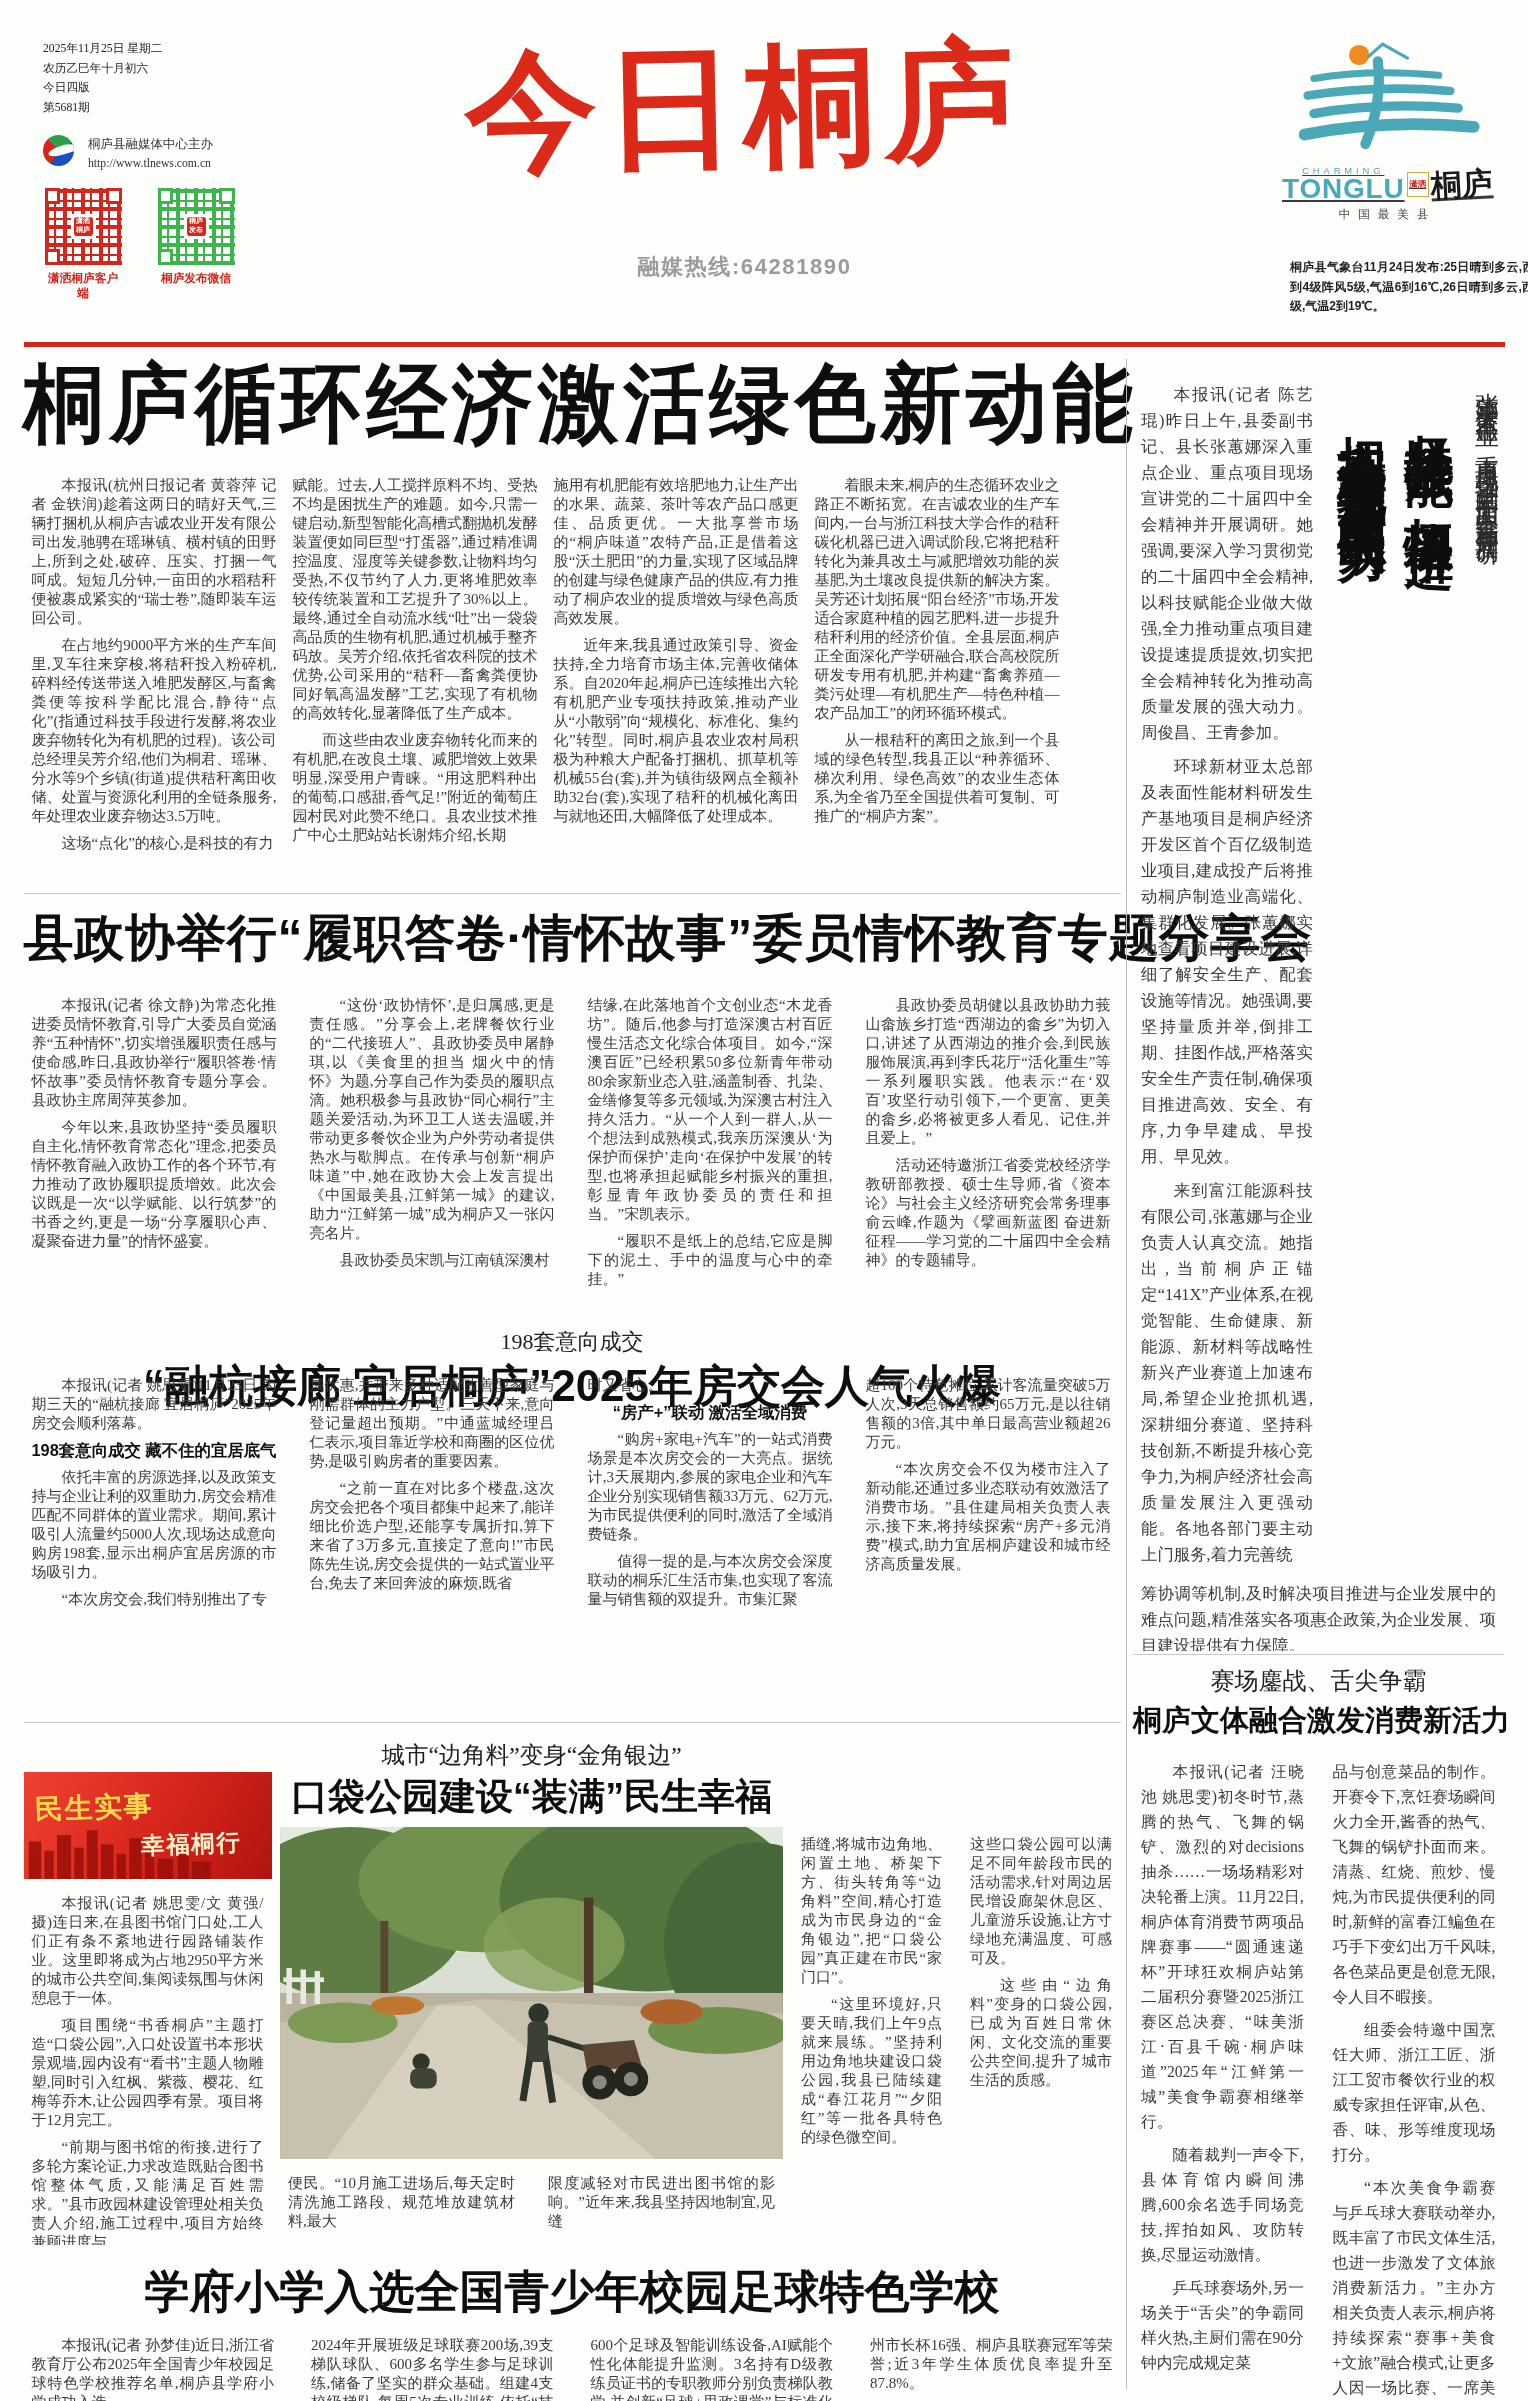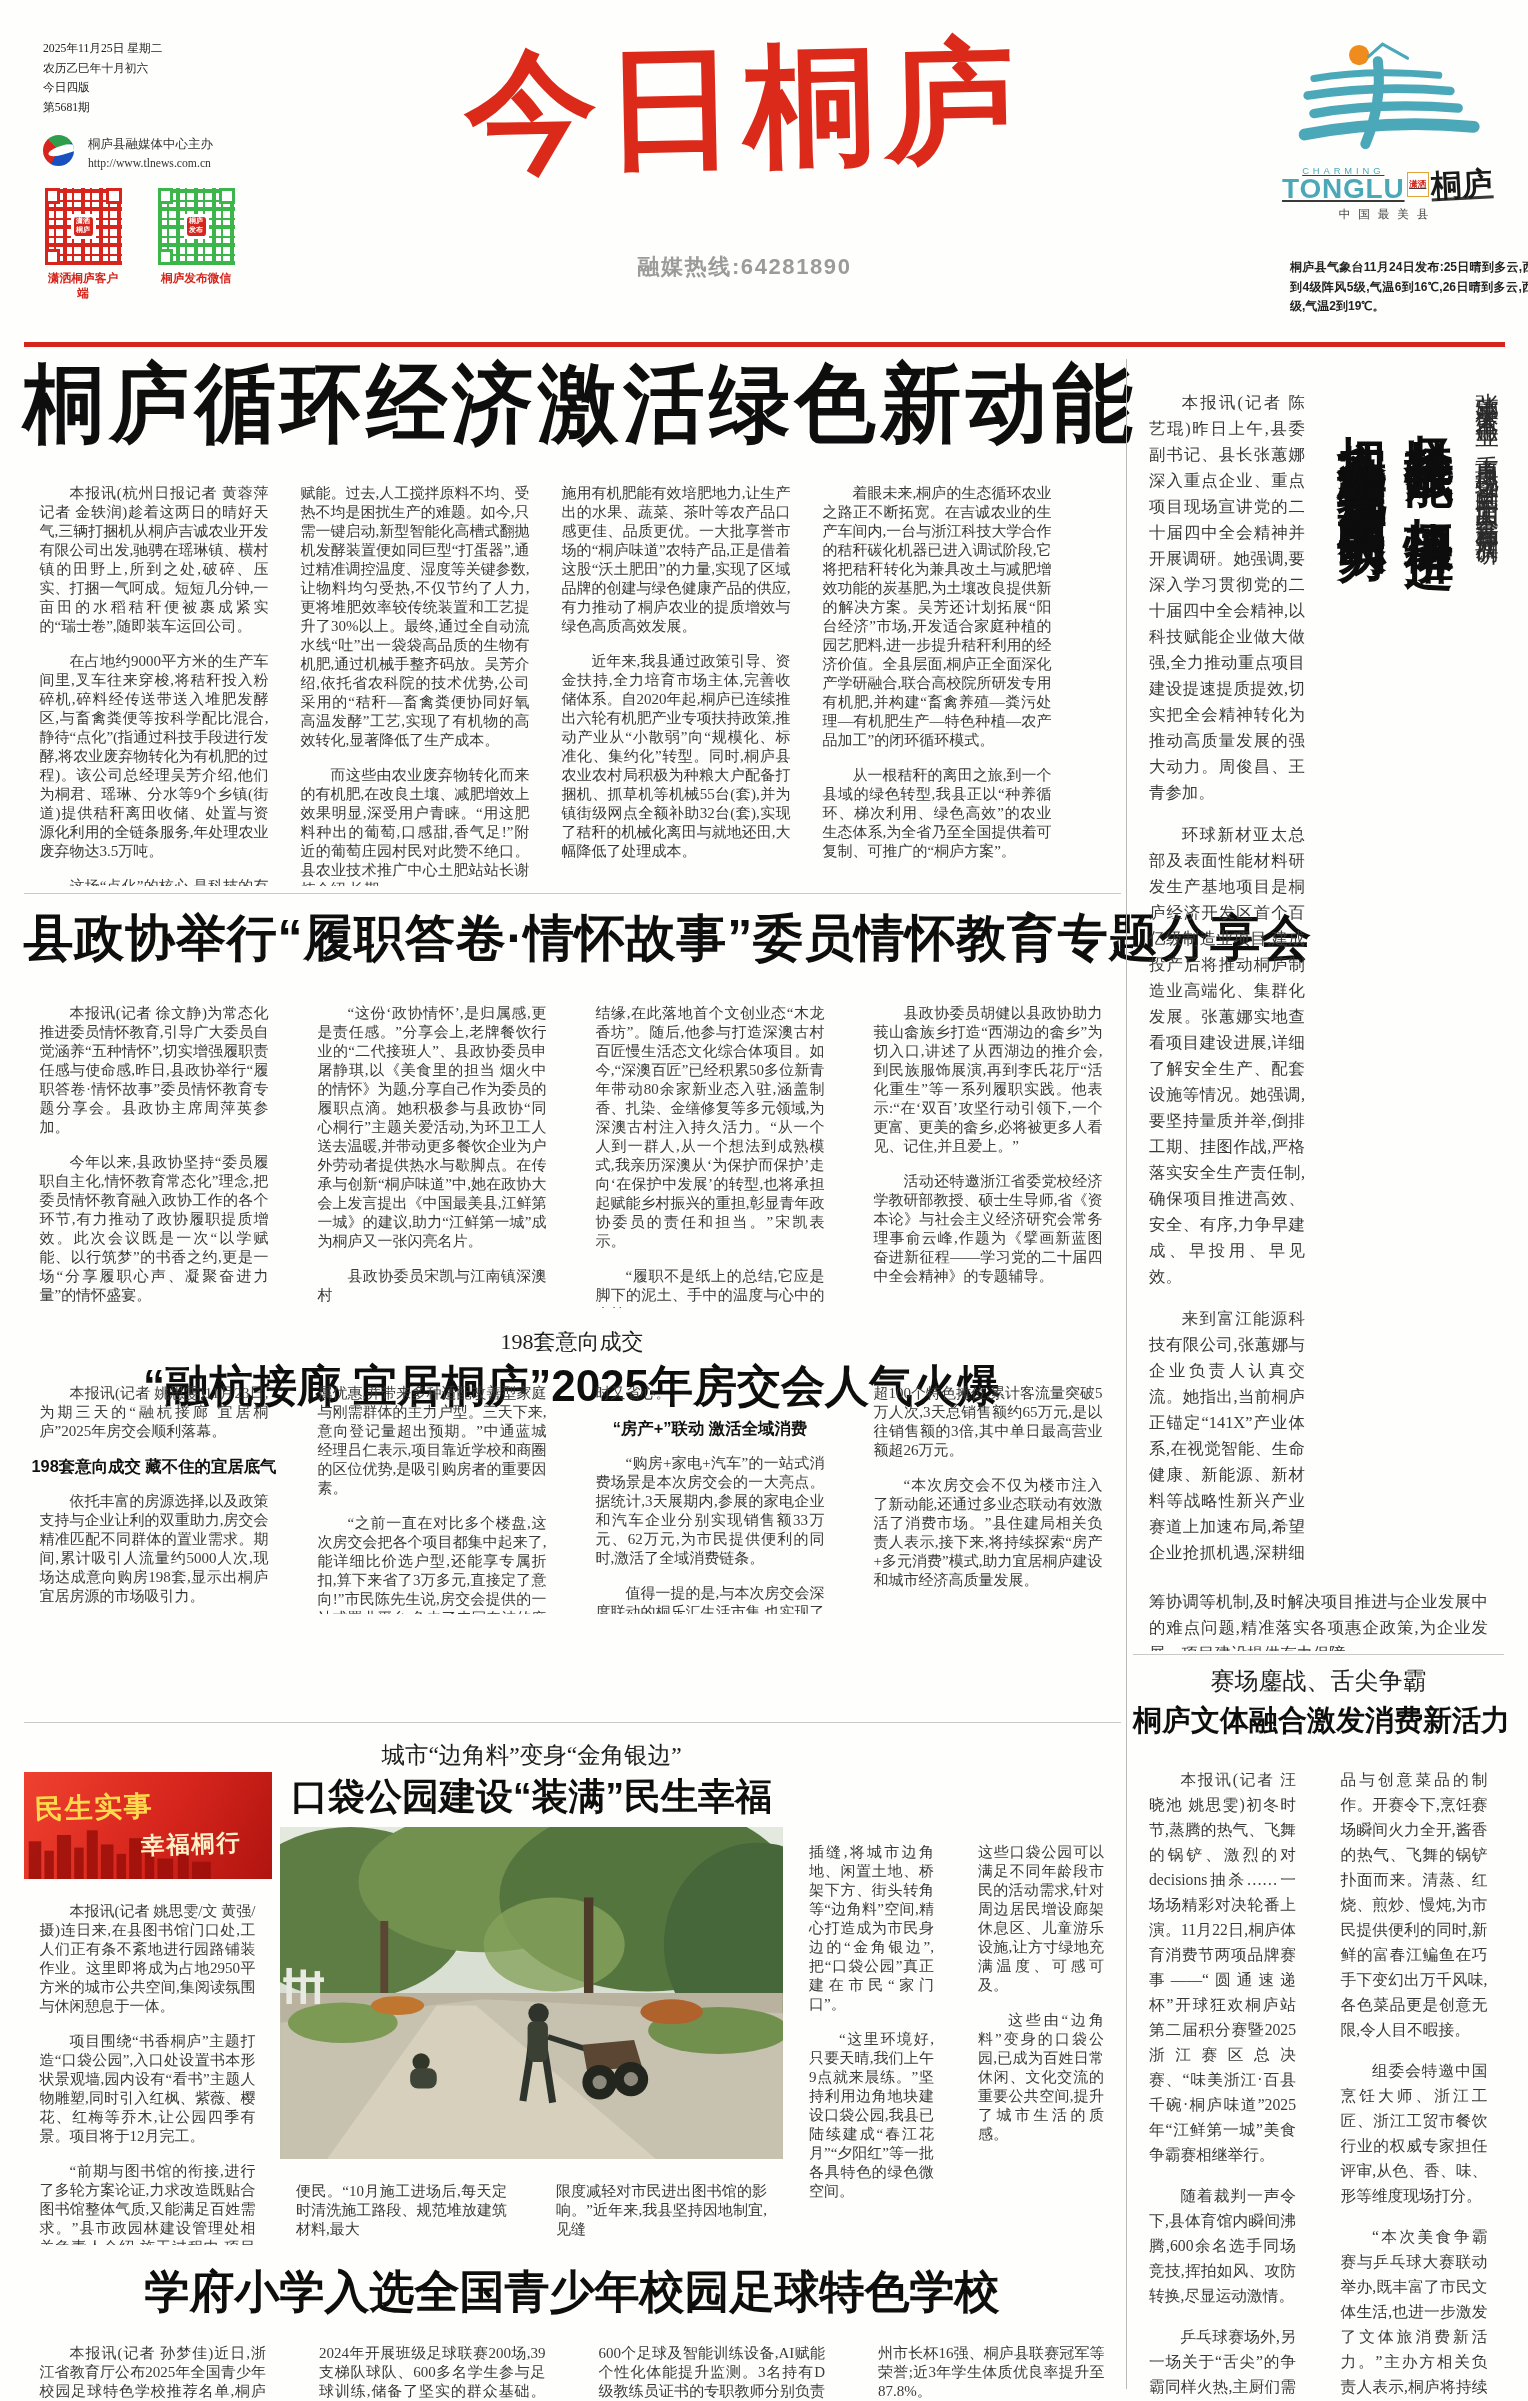--- a/index.html
+++ b/index.html
@@ -46,21 +46,21 @@
   .logo-tagline{margin-top:1.6px;font-size:11.7px;letter-spacing:7.8px;color:#444;}
   #weather{left:1245px;top:258px;width:276px;font-size:12px;line-height:19.6px;font-weight:bold;
       color:#222;text-align:justify;font-family:"Liberation Sans",sans-serif;margin-left:45px;}
   #red-rule{left:23.5px;top:342px;width:1481px;height:4.7px;background:#d6251c;}
   
   .headline{font-family:"Liberation Sans","DejaVu Sans",sans-serif;font-weight:900;color:#0e0e0e;
       text-align:center;white-space:nowrap;}
   .kicker{text-align:center;color:#1e1e1e;}
   .cols{display:flex;}
   .col{text-align:justify;overflow:hidden;}
-  .bp{margin:16px;text-indent:2em;}
+  .bp{margin:8px;text-indent:2em;}
   .bp.cont{text-indent:0;}
   .subhead{margin:3.1px 0;text-indent:0;text-align:center;font-weight:bold;
       font-family:"Liberation Sans",sans-serif;font-size:16.4px;color:#111;}
   .hline{border-top:0.8px solid #c9c9c9;}
   .vline{border-left:0.8px solid #b9b9b9;}
   
   #a-headline{left:23.5px;top:359px;width:1097px;font-size:81px;line-height:1.1;transform:scaleY(1.06);letter-spacing:4.7px;}
   #a-cols{left:23.5px;top:468px;width:1097px;height:418px;}
   #a-cols .col{width:261px;font-size:15px;line-height:19px;}
   #line-a{left:23.5px;top:893px;width:1097px;}

